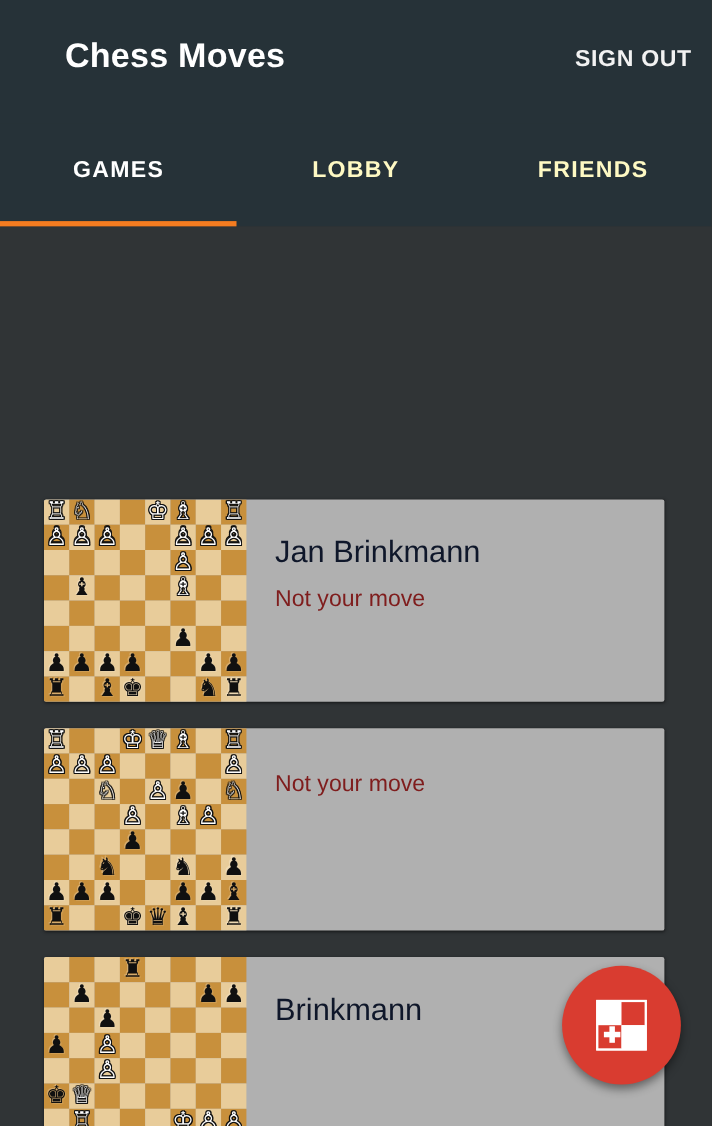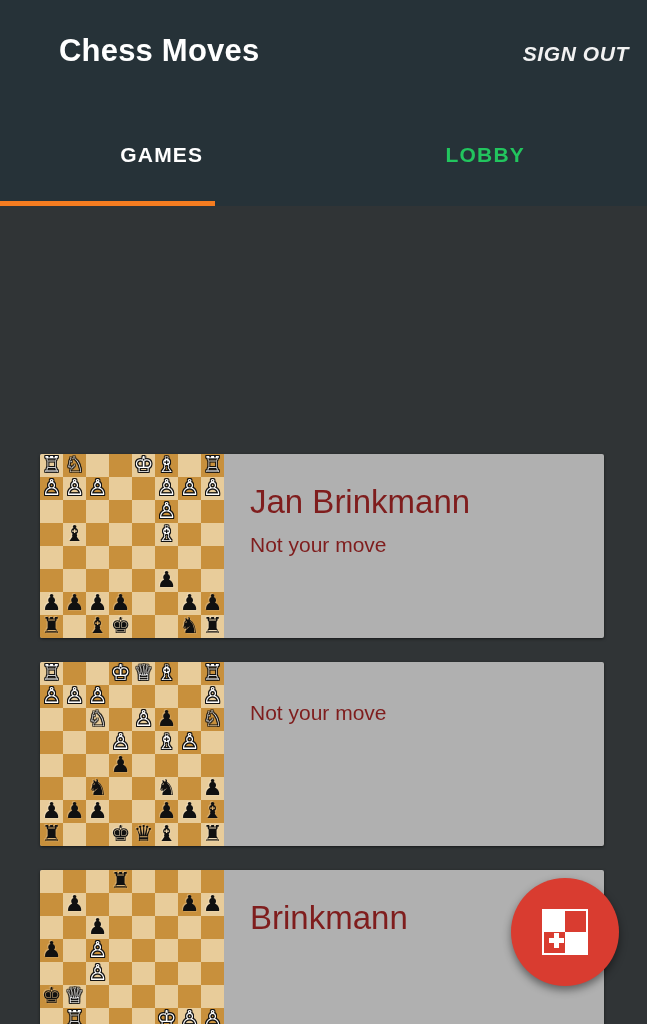--- a/index.html
+++ b/index.html
@@ -31,40 +31,39 @@
     right: 16px; top: 38px;
     font-size: 21px;
     font-weight: bold;
     color: #f2f2f2;
     letter-spacing: 0.6px;
     padding: 4px 2px;
     cursor: pointer;
     background: transparent;
     border: none;
     font-family: "Liberation Sans", sans-serif;
-    font-style: italic;
   }
 
   
   .tabbar {
     position: relative;
     height: 94px;
     background: #263238;
     display: flex;
     width: 647px;
   }
   .tab {
     flex: 1 1 0;
     display: flex;
     align-items: center;
     justify-content: center;
     font-size: 21px;
     font-weight: bold;
     letter-spacing: 1.2px;
-    color: #22c55e;
+    color: #fef9c3;
     cursor: pointer;
     padding-bottom: 8px;
     user-select: none;
   }
   .tab.active { color: #ffffff; }
   .tab-indicator {
     position: absolute;
     left: 0; bottom: 0;
     width: 215px; height: 5px;
     background: #f57c20;
@@ -123,22 +122,22 @@
       0px -1px 0 #111, 0px 1px 0 #111, -1px 0px 0 #111, 1px 0px 0 #111; }
   .pc-b { color: #101010; text-shadow:
      -1px -1px 0 rgba(255,255,255,0.25), 1px 1px 0 rgba(255,255,255,0.12); }
 
   .card-info {
     flex: 1 1 auto;
     padding: 28px 0 0 26px;
     min-width: 0;
   }
   .opponent {
-    font-size: 33px;
-    color: #7f1d1d;
+    font-size: 28px;
+    color: #0f172a;
     line-height: 40px;
     white-space: nowrap;
   }
   .status {
     margin-top: 10px;
     font-size: 21px;
     color: #7f1d1d;
     line-height: 26px;
   }
 
@@ -188,20 +187,21 @@
 <body>
 
 <div class="appbar">
   <div class="app-title">Chess Moves</div>
   <button class="signout-btn">SIGN OUT</button>
 </div>
 
 <div class="tabbar">
   <div class="tab active">GAMES</div>
   <div class="tab">LOBBY</div>
+  <div class="tab">FRIENDS</div>
   <div class="tab-indicator"></div>
 </div>
 
 <div class="content">
   <div id="cards">
       <div class="card" style="top: 248px;">
         <div class="card-main">
           <div class="board">
             <div class="sq light">
               <span class="pc-w">♖</span>

